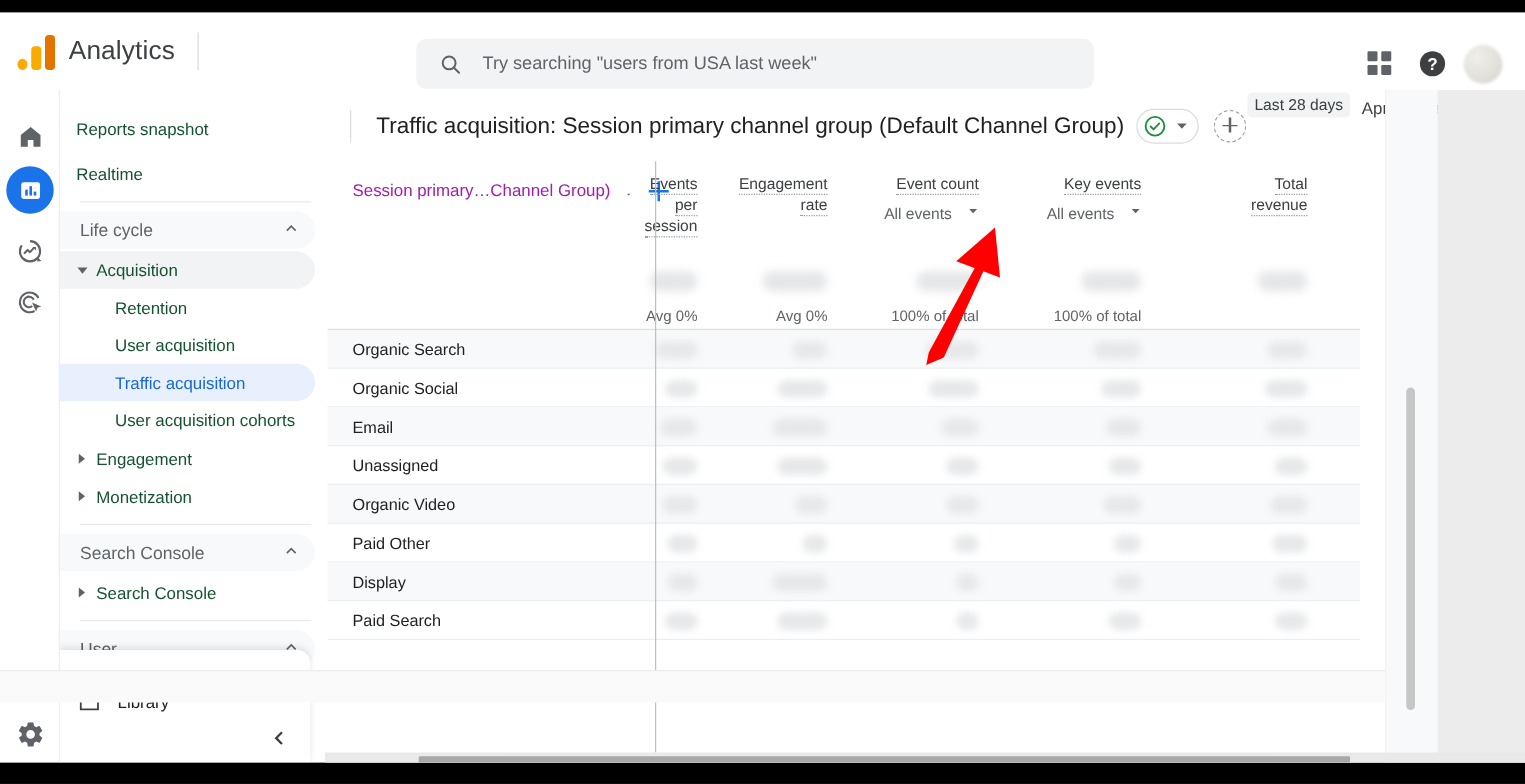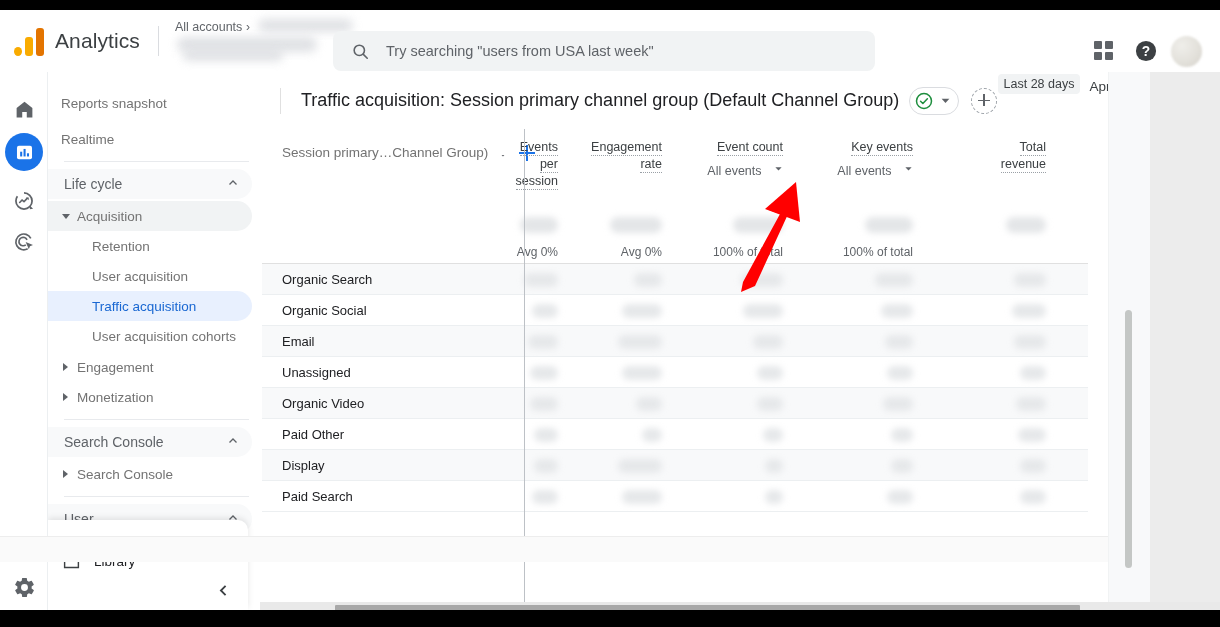--- a/index.html
+++ b/index.html
@@ -85,21 +85,21 @@
   #rail-advertising { top: 155px; }
   #rail-admin { top: 500px; }
 
   
   #nav {
     position: absolute; left: 48px; top: 62px; width: 214px; height: 538px;
     background: #fff; overflow: hidden;
   }
   .navitem {
     position: relative; height: 30px; display: flex; align-items: center;
-    font-size: 13.5px; color: #737373; cursor: pointer;
+    font-size: 13.5px; color: #14532d; cursor: pointer;
     border-radius: 0 15px 15px 0; margin-right: 10px;
     white-space: nowrap;
   }
   .navitem .lbl { pointer-events: none; }
   .lvl0 { padding-left: 13px; }
   .lvl1 { padding-left: 29px; }
   .lvl2 { padding-left: 44px; }
   .navitem.selected { background: #e8f0fe; color: #1967d2; }
   .navitem.grouphi { background: #f1f3f4; border-radius: 0 15px 15px 0; }
   .navsection {
@@ -177,21 +177,21 @@
     position: absolute; left: 0; top: 57px; width: 958px; height: 481px;
     background: #fff;
   }
   #table { position: absolute; left: 0; top: 0; width: 826px; }
   .thead { position: relative; height: 135px; border-bottom: 1px solid #e0e0e0; }
   #dimcell {
     position: absolute; left: 0; top: 0; width: 263px; height: 135px;
     display: flex; align-items: flex-start; padding-top: 16px;
   }
   #dimname {
-    font-size: 13.5px; color: #737373; margin-left: 20px; white-space: nowrap;
+    font-size: 13.5px; color: #a21caf; margin-left: 20px; white-space: nowrap;
   }
   #dimcaret { margin-left: 13px; margin-top: 5px; }
   #dimplus {
     margin-left: 14px; margin-top: 0px; width: 16px; height: 16px; position: relative; cursor: pointer;
   }
   #dimplus:before, #dimplus:after { content:""; position:absolute; background:#1a73e8; }
   #dimplus:before { left: 0; top: 7px; width: 16px; height: 2px; }
   #dimplus:after  { left: 7px; top: 0; width: 2px; height: 16px; }
   #dimsep { position: absolute; left: 262px; top: 0; width: 1px; height: 473px; background: #bdc1c6; }
 
@@ -261,27 +261,20 @@
 <div id="app">
 
   <div id="topbar">
     <div class="ga-logo">
       <i class="b1"></i>
         <i class="b2"></i>
         <i class="b3"></i>
     </div>
     <div class="brand">Analytics</div>
     <div class="vdiv"></div>
-    <div class="acct">
-      <span class="allacct">All accounts</span>
-      <span class="chev">›</span>
-      <span class="blurchip bc1"></span>
-      <span class="blurchip bc2"></span>
-      <span class="blurchip bc3"></span>
-    </div>
 
     <div id="searchbox">
       <svg class="sicon" viewBox="0 0 24 24">
         <path fill="none" stroke="#5f6368" stroke-width="2" d="M10.5 4a6.5 6.5 0 1 0 0 13 6.5 6.5 0 0 0 0-13z"></path>
         <path stroke="#5f6368" stroke-width="2" stroke-linecap="round" d="M15.6 15.6L20.5 20.5"></path>
       </svg>
       <span class="stext">Try searching "users from USA last week"</span>
     </div>
 
     <div class="topicon" id="appsgrid">

